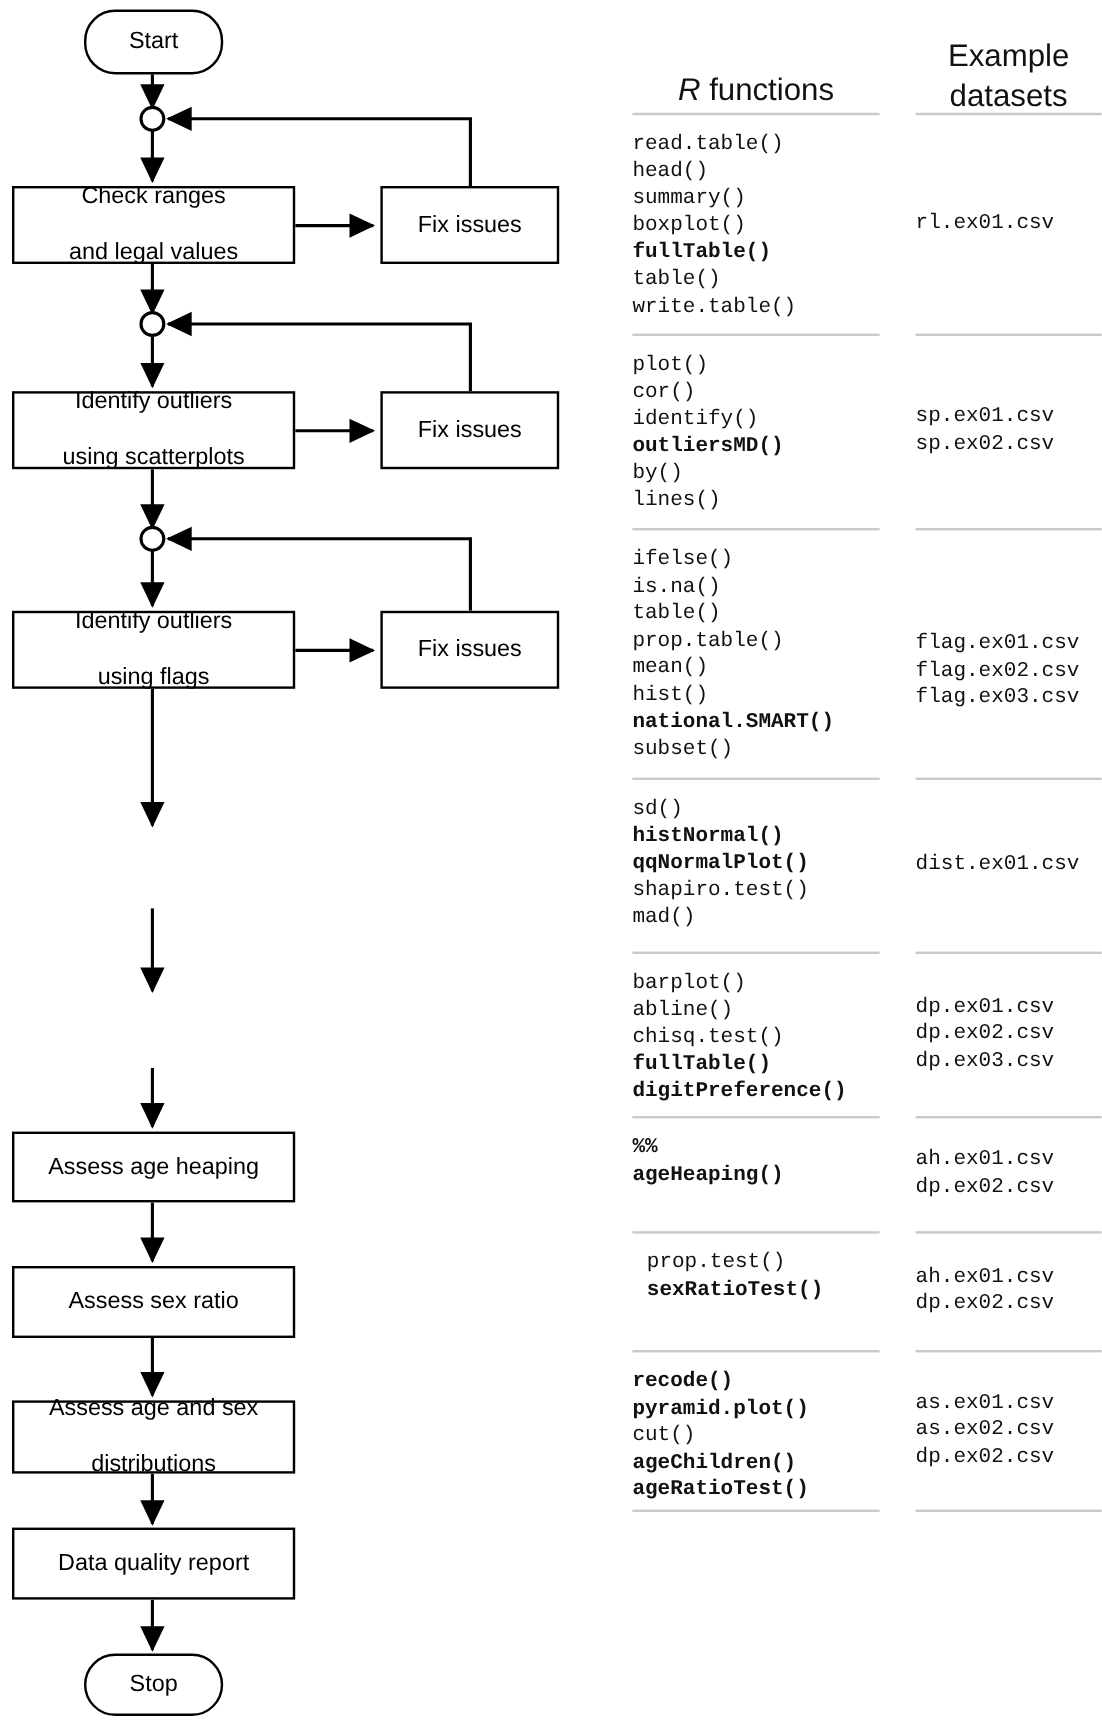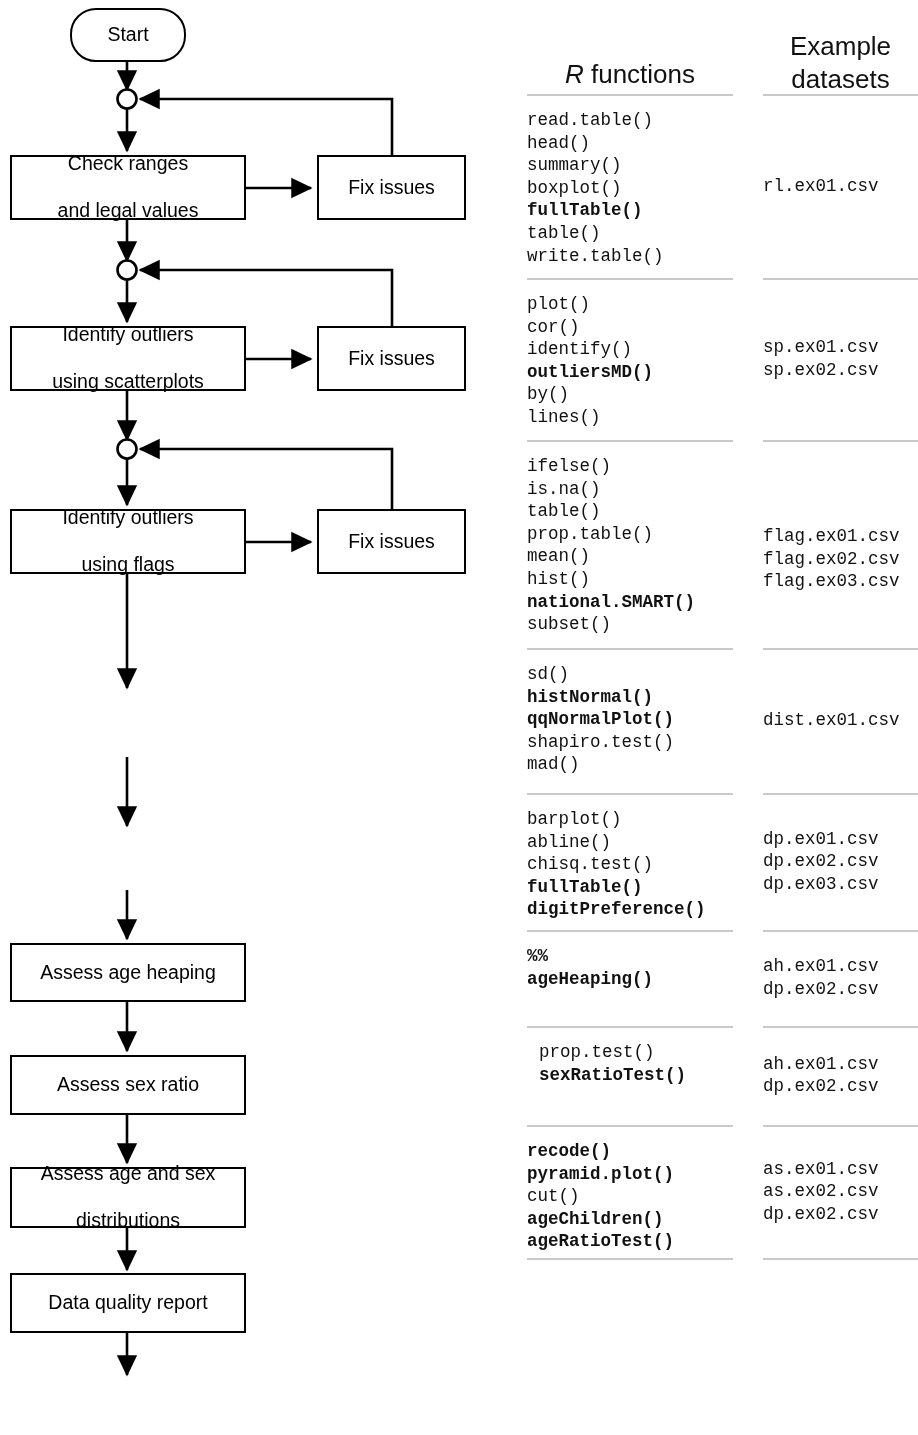--- a/index.html
+++ b/index.html
@@ -138,20 +138,23 @@
       <span>
         <span>Assess age and sex</span><br>
         <span>distributions</span>
       </span>
     </div>
 
     <div class="node" style="left:10px;top:1273px;width:236px;height:60px;">
       <span>Data quality report</span>
     </div>
 
+    <div class="node term" style="left:70px;top:1378px;width:116px;height:52px;">
+      <span>Stop</span>
+    </div>
   </div>
 
   <div id="tbl">
 
     <div class="colhead" style="left:47px;top:58px;width:206px;">
       <span class="ital">R</span><span> functions</span>
     </div>
 
     <div class="colhead" style="left:283px;top:30px;width:155px;">
       <span>Example</span><br>

